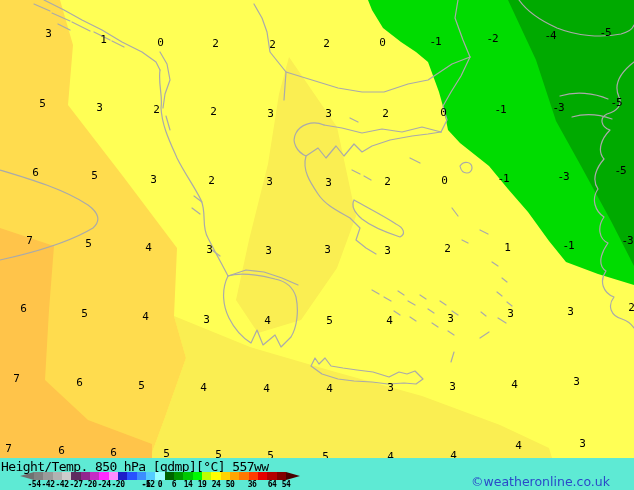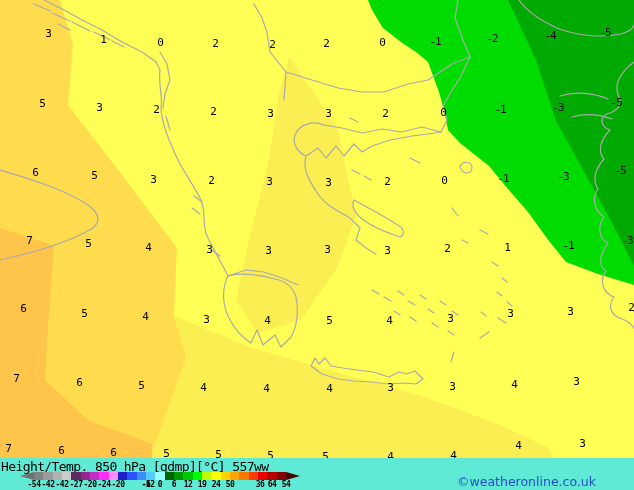--- a/index.html
+++ b/index.html
@@ -8,21 +8,21 @@
   #map-area{position:absolute;left:0;top:0;width:634px;height:458px;z-index:1;}
   #map-svg{position:absolute;left:0;top:0;}
   #temp-layer{position:absolute;left:0;top:0;width:634px;height:458px;z-index:5;}
   .temp{position:absolute;transform:translate(-50%,-50%);
         font:11px "DejaVu Sans Mono",monospace;color:#000;letter-spacing:-1px;white-space:nowrap;}
   #footer{position:absolute;left:0;top:458px;width:634px;height:32px;background:#5eead4;z-index:10;}
   #footer-title{position:absolute;left:1px;top:1px;font:13px "DejaVu Sans Mono",monospace;
                 letter-spacing:-0.6px;color:#000;white-space:nowrap;}
   #footer-datetime{position:absolute;right:2px;top:1px;font:13px "DejaVu Sans Mono",monospace;
                 letter-spacing:-0.4px;color:#000;white-space:nowrap;}
-  #footer-copyright{position:absolute;right:38px;top:16px;font:12.5px "DejaVu Sans",sans-serif;
+  #footer-copyright{position:absolute;right:24px;top:16px;font:12.5px "DejaVu Sans",sans-serif;
                 color:#2B49C8;white-space:nowrap;}
   #legend{position:absolute;left:0;top:14px;width:310px;height:18px;}
   #legend-bar{position:absolute;left:34px;top:0;width:252px;height:8px;display:flex;}
   .seg{flex:1 1 auto;height:8px;}
   #legend-arrow-left{position:absolute;left:20px;top:0;width:0;height:0;
      border-top:4px solid transparent;border-bottom:4px solid transparent;border-right:14px solid #707070;}
   #legend-arrow-right{position:absolute;left:286px;top:0;width:0;height:0;
      border-top:4px solid transparent;border-bottom:4px solid transparent;border-left:14px solid #4A0000;}
   #legend-ticks{position:absolute;left:0;top:8px;width:310px;height:9px;}
   .tick{position:absolute;top:0;transform:translateX(-50%);
@@ -191,25 +191,25 @@
           <span class="tick" style="left: 48px;">-42</span>
           <span class="tick" style="left: 62px;">-42</span>
           <span class="tick" style="left: 76px;">-27</span>
           <span class="tick" style="left: 90px;">-20</span>
           <span class="tick" style="left: 104px;">-24</span>
           <span class="tick" style="left: 118px;">-20</span>
           <span class="tick" style="left: 148px;">-12</span>
           <span class="tick" style="left: 146px;">-6</span>
           <span class="tick" style="left: 160px;">0</span>
           <span class="tick" style="left: 174px;">6</span>
-          <span class="tick" style="left: 188px;">12</span>
+          <span class="tick" style="left: 188px;">14</span>
           <span class="tick" style="left: 202px;">19</span>
           <span class="tick" style="left: 216px;">24</span>
           <span class="tick" style="left: 230px;">50</span>
-          <span class="tick" style="left: 260px;">36</span>
+          <span class="tick" style="left: 252px;">36</span>
           <span class="tick" style="left: 254px; margin-top: 29px;">42</span>
           <span class="tick" style="left: 272px;">64</span>
           <span class="tick" style="left: 286px;">54</span>
         </div>
     </div>
   </div>
 
 </div>
 
 </body></html>

